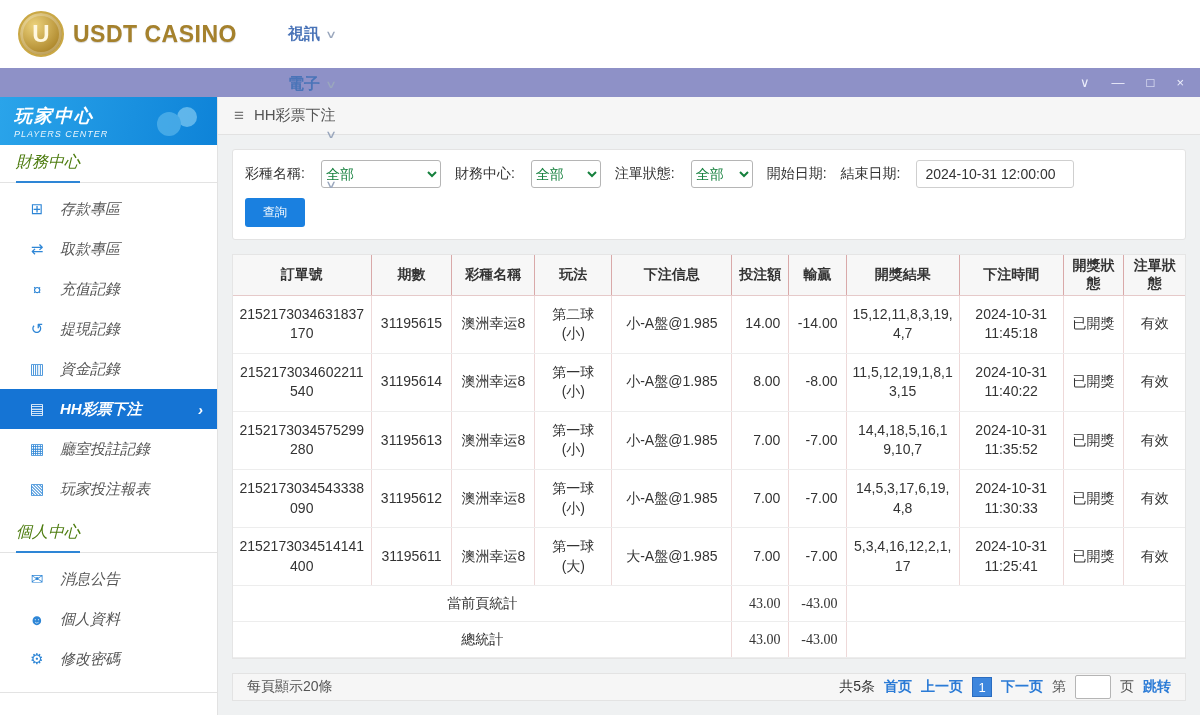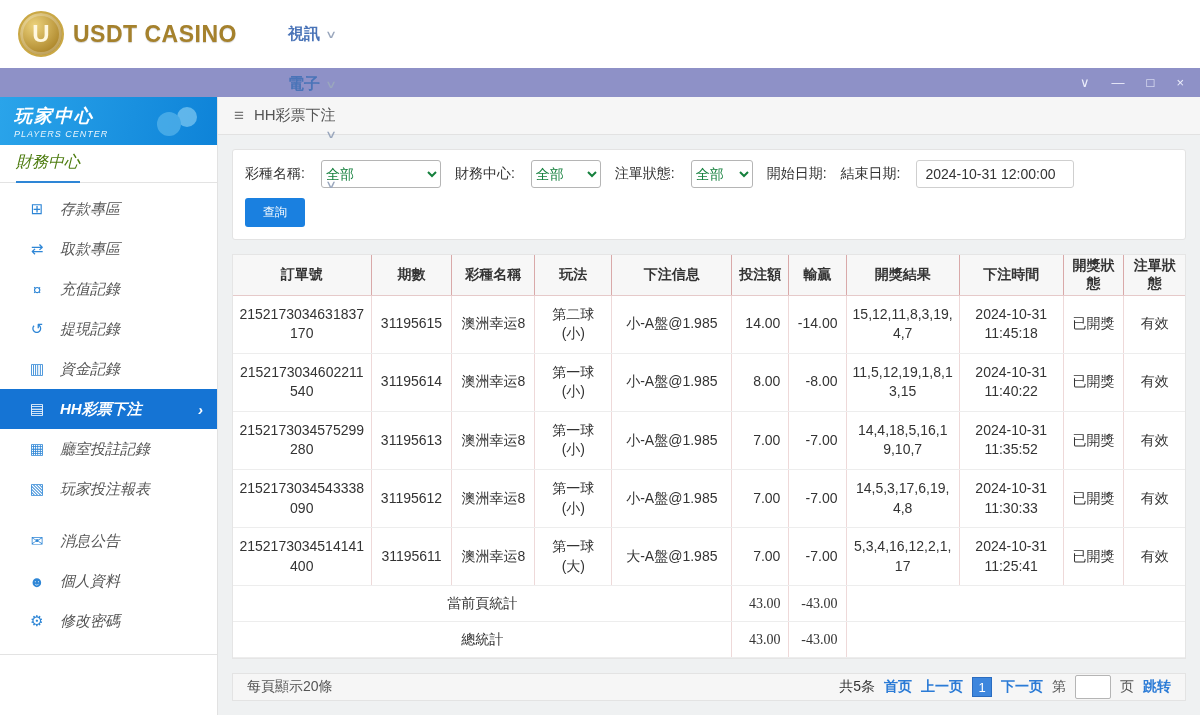--- a/index.html
+++ b/index.html
@@ -184,20 +184,23 @@
           <span>廳室投註記錄</span>
         </div>
         <div class="side-item">
           <span class="icon">▧</span>
           <span>玩家投注報表</span>
         </div>
       </div>
     </div>
 
     <div class="side-section">
+      <div class="side-section-title">
+        <span>個人中心</span>
+      </div>
       <div class="side-items">
         <div class="side-item">
           <span class="icon">✉</span>
           <span>消息公告</span>
         </div>
         <div class="side-item">
           <span class="icon">☻</span>
           <span>個人資料</span>
         </div>
         <div class="side-item">

